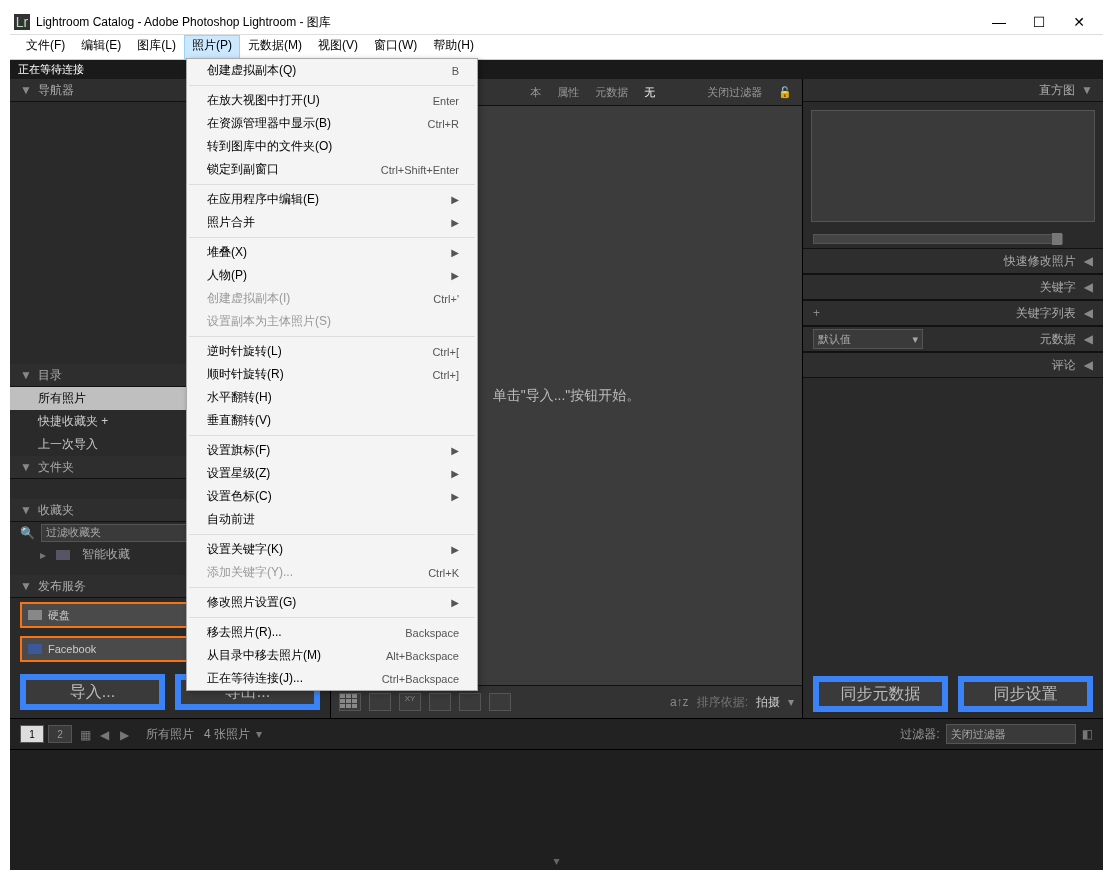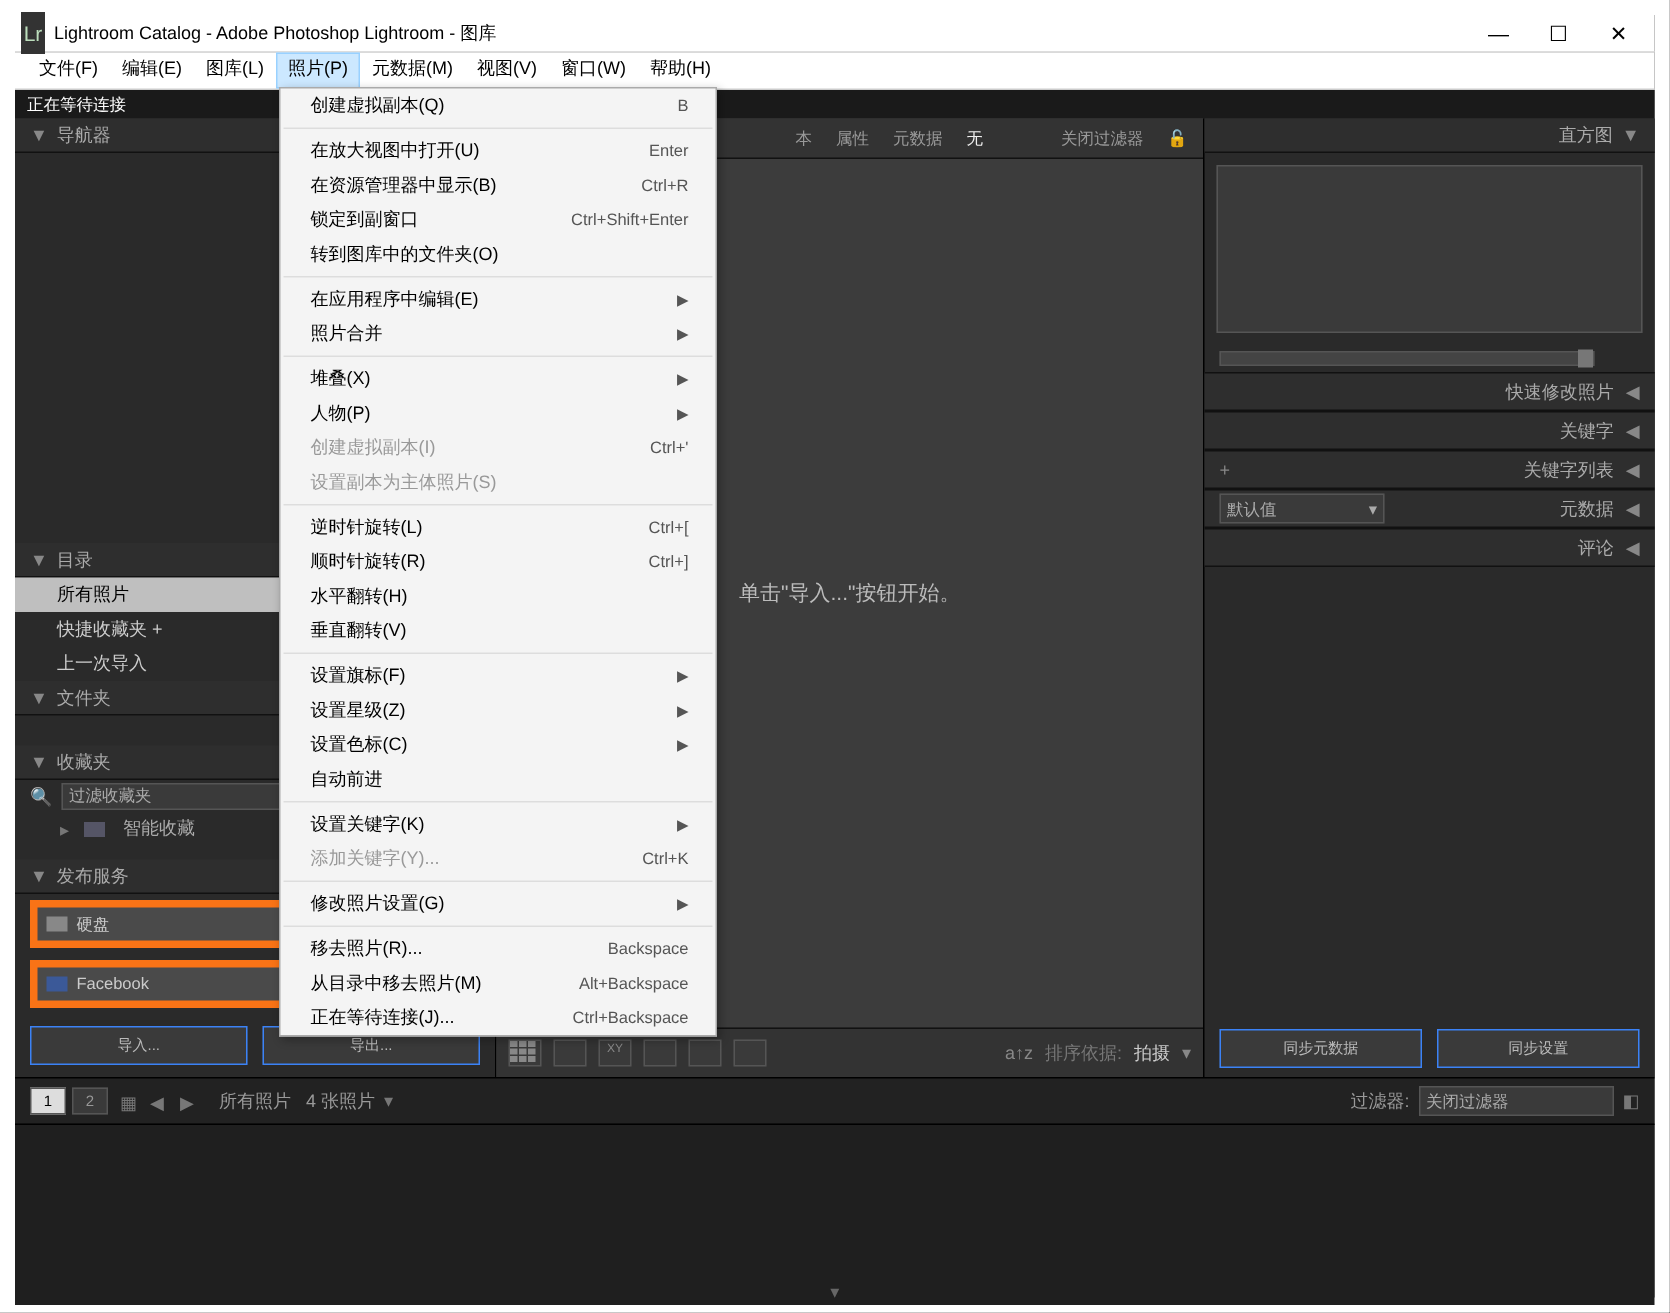--- a/index.html
+++ b/index.html
@@ -1,39 +1,39 @@
 <!DOCTYPE html>
 <html><head>
 <meta charset="utf-8">
 <style>
 html,body{margin:0;padding:0;width:1113px;height:875px;background:#fff;font-family:"Microsoft YaHei",Arial,sans-serif;font-size:12px;overflow:hidden;color:#ccc}
 .app{position:absolute;left:10px;top:10px;width:1093px;height:855px;background:#1a1a1a}
 .titlebar{height:24px;background:#fff;color:#000;display:flex;align-items:center;padding:0 4px;border-bottom:1px solid #ddd}
-.titlebar .logo{width:16px;height:28px;background:#333;color:#bdb;font-size:14px;display:flex;align-items:center;justify-content:center;margin-right:6px}
+.titlebar .logo{width:16px;height:16px;background:#333;color:#bdb;font-size:14px;display:flex;align-items:center;justify-content:center;margin-right:6px}
 .titlebar .title{flex:1;font-size:12px}
 .titlebar .winbtn{width:40px;text-align:center;font-size:14px;cursor:default}
 .menubar{height:24px;background:#fff;color:#000;display:flex;padding:0 8px;border-bottom:1px solid #ccc}
 .menubar .mitem{padding:2px 8px;cursor:default}
 .menubar .mitem.active{background:#cce8ff;border:1px solid #99d1ff;padding:1px 7px}
 .status{font-size:11px;color:#fff;padding:2px 8px;background:#1a1a1a}
 .body{display:flex;height:calc(100% - 24px - 24px - 18px - 30px - 120px);background:#222}
 .leftpanel{width:320px;background:#2a2a2a;border-right:1px solid #000;display:flex;flex-direction:column}
 .midpanel{flex:1;background:#3c3c3c;position:relative;display:flex;flex-direction:column}
 .rightpanel{width:300px;background:#2a2a2a;border-left:1px solid #000;display:flex;flex-direction:column}
 .phead{height:22px;background:#2e2e2e;display:flex;align-items:center;padding:0 10px;color:#aaa;border-bottom:1px solid #111}
 .phead.right{justify-content:flex-end}
 .phead .tri{margin-right:6px;color:#888}
 .phead .tri.r{margin-left:6px;margin-right:0}
 .sectioncontent{flex:0 0 auto}
 .catitem{padding:3px 20px 3px 28px;color:#ccc}
 .catitem.sel{background:#bfbfbf;color:#000}
-.svcitem{height:22px;margin:4px 10px;background:#4a4a4a;border:5px solid #f97316;display:flex;align-items:center;padding:0 6px;color:#ccc;font-size:11px}
+.svcitem{height:22px;margin:4px 10px;background:#4a4a4a;border:2px solid #f97316;display:flex;align-items:center;padding:0 6px;color:#ccc;font-size:11px}
 .svcitem .icon{width:14px;height:10px;margin-right:6px}
 .btnrow{display:flex;gap:10px;padding:8px 10px}
-.darkbtn{flex:1;height:24px;background:#3a3a3a;border:1px solid #3b82f6;color:#bbb;display:flex;align-items:center;justify-content:center;font-size:10px}
+.darkbtn{flex:1;height:24px;background:#3a3a3a;border:6px solid #3b82f6;color:#bbb;display:flex;align-items:center;justify-content:center;font-size:16px}
 .mid-top{height:26px;background:#333;border-bottom:1px solid #111;display:flex;align-items:center;justify-content:flex-end;padding:0 10px;gap:16px;color:#999;font-size:11px}
 .mid-top .tab.active{color:#eee}
 .mid-top .lock{color:#888}
 .mid-center{flex:1;display:flex;align-items:center;justify-content:center;color:#bbb;font-size:14px}
 .mid-toolbar{height:32px;background:#333;border-top:1px solid #111;display:flex;align-items:center;padding:0 8px;gap:8px;color:#777}
 .tbicon{width:20px;height:16px;border:1px solid #555;background:#3a3a3a}
 .tbgrid{display:grid;grid-template-columns:repeat(3,5px);grid-template-rows:repeat(3,4px);gap:1px}
 .tbgrid div{background:#888}
 .rhead{height:24px;background:#2e2e2e;display:flex;align-items:center;justify-content:flex-end;padding:0 10px;color:#aaa;border-top:1px solid #111;border-bottom:1px solid #111}
 .rhead .rtri{margin-left:8px;color:#888}
@@ -256,25 +256,25 @@
       <div class="dd-sep"></div>
       <div class="dd-item">
         <span class="lbl">在放大视图中打开(U)</span>
         <span class="sc">Enter</span>
       </div>
       <div class="dd-item">
         <span class="lbl">在资源管理器中显示(B)</span>
         <span class="sc">Ctrl+R</span>
       </div>
       <div class="dd-item">
+        <span class="lbl">转到图库中的文件夹(O)</span>
+      </div>
+      <div class="dd-item">
         <span class="lbl">锁定到副窗口</span>
         <span class="sc">Ctrl+Shift+Enter</span>
-      </div>
-      <div class="dd-item">
-        <span class="lbl">转到图库中的文件夹(O)</span>
       </div>
       <div class="dd-sep"></div>
       <div class="dd-item">
         <span class="lbl">在应用程序中编辑(E)</span>
         <span class="arr">▶</span>
       </div>
       <div class="dd-item">
         <span class="lbl">照片合并</span>
         <span class="arr">▶</span>
       </div>

